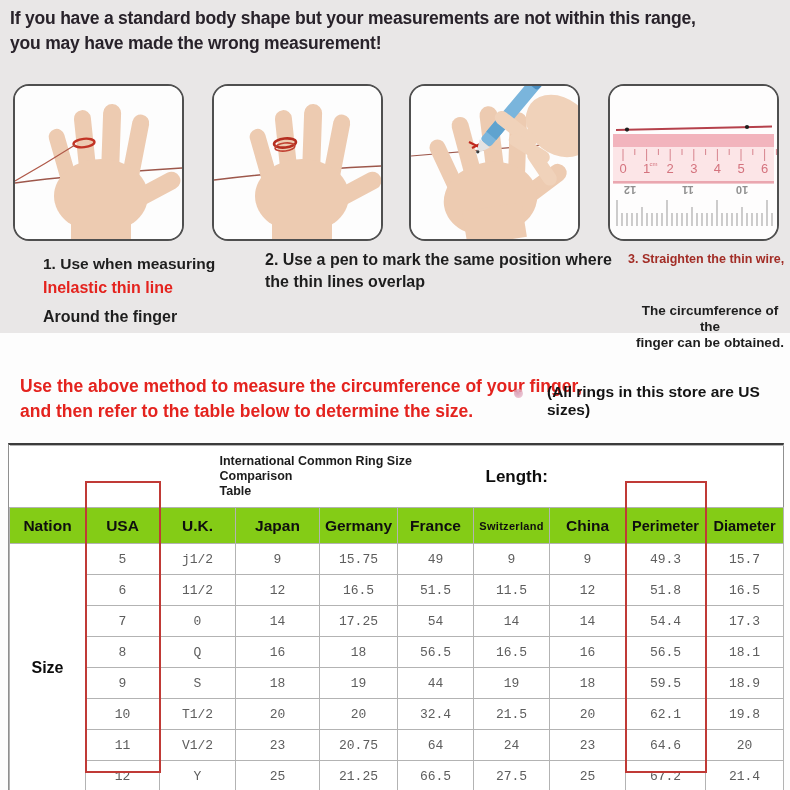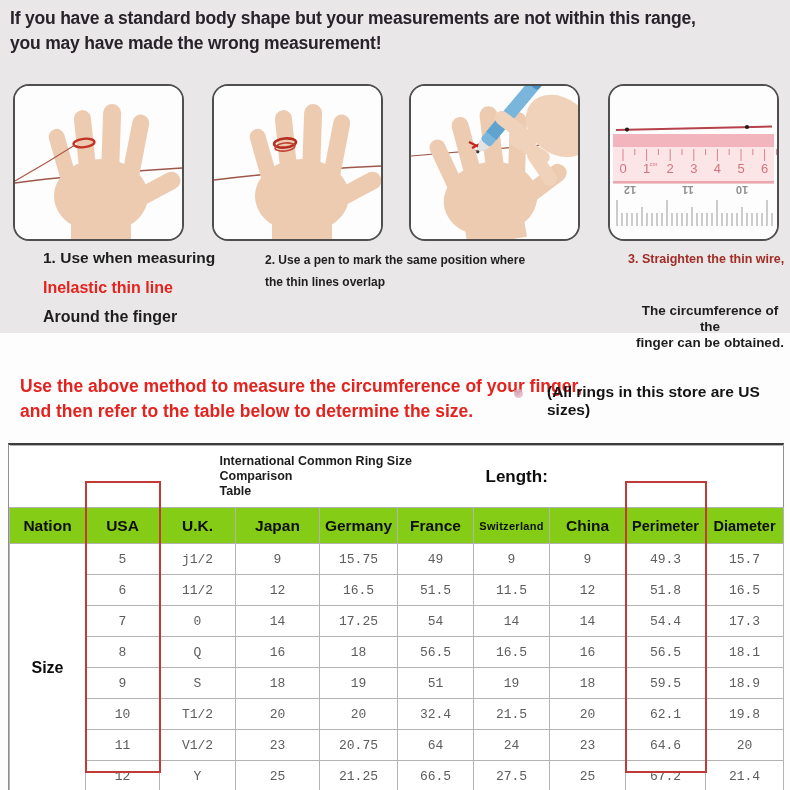--- a/index.html
+++ b/index.html
@@ -10,24 +10,24 @@
 
   .header-text { position:absolute; left:10px; top:6px; font-size:17.5px; font-weight:bold;
     color:#28222a; line-height:25px; white-space:pre-line; letter-spacing:-0.2px; }
 
   .photo-box { position:absolute; top:84px; width:171px; height:157px; background:#fcfcfc;
     border:2px solid #4f4f4f; border-radius:16px; overflow:hidden; }
   .photo-box svg { display:block; }
   #box1 { left:13px; } #box2 { left:212px; } #box3 { left:409px; } #box4 { left:608px; }
 
   .cap { position:absolute; font-weight:bold; color:#1e1e1e; }
-  .cap1-1 { left:43px; top:249px; font-size:15.5px; }
+  .cap1-1 { left:43px; top:255px; font-size:15.5px; }
   .cap1-2 { left:43px; top:279px; font-size:16px; color:#e4231e; }
   .cap1-3 { left:43px; top:308px; font-size:16px; }
-  .cap2   { left:265px; top:249px; font-size:12px; line-height:22px; white-space:pre-line; }
+  .cap2   { left:265px; top:249px; font-size:16px; line-height:22px; white-space:pre-line; }
   .cap3-1 { left:628px; top:252px; font-size:12.5px; color:#a22d26; }
   .cap3-2 { left:628px; top:278px; font-size:15px; }
   .cap3-3 { left:630px; top:303px; font-size:13.5px; line-height:16px; white-space:pre-line;text-align:center; }
 
   .notice-main { position:absolute; left:20px; top:374px; font-size:17.5px; font-weight:bold;
     color:#e4231e; line-height:25px; white-space:pre-line; }
   .notice-aside { position:absolute; left:547px; top:383px; font-size:15.5px; font-weight:bold; color:#141414; }
   .smudge { position:absolute; left:514px; top:389px; width:9px; height:9px; border-radius:50%;
     background:radial-gradient(circle at 40% 40%, #d493ad, #f0cbd8); opacity:.85; }
 
@@ -286,21 +286,21 @@
             <td class="val">16.5</td>
             <td class="val">16</td>
             <td class="val">56.5</td>
             <td class="val">18.1</td>
           </tr>
           <tr>
             <td class="val">9</td>
             <td class="val">S</td>
             <td class="val">18</td>
             <td class="val">19</td>
-            <td class="val">51</td>
+            <td class="val">44</td>
             <td class="val">19</td>
             <td class="val">18</td>
             <td class="val">59.5</td>
             <td class="val">18.9</td>
           </tr>
           <tr>
             <td class="val">10</td>
             <td class="val">T1/2</td>
             <td class="val">20</td>
             <td class="val">20</td>

